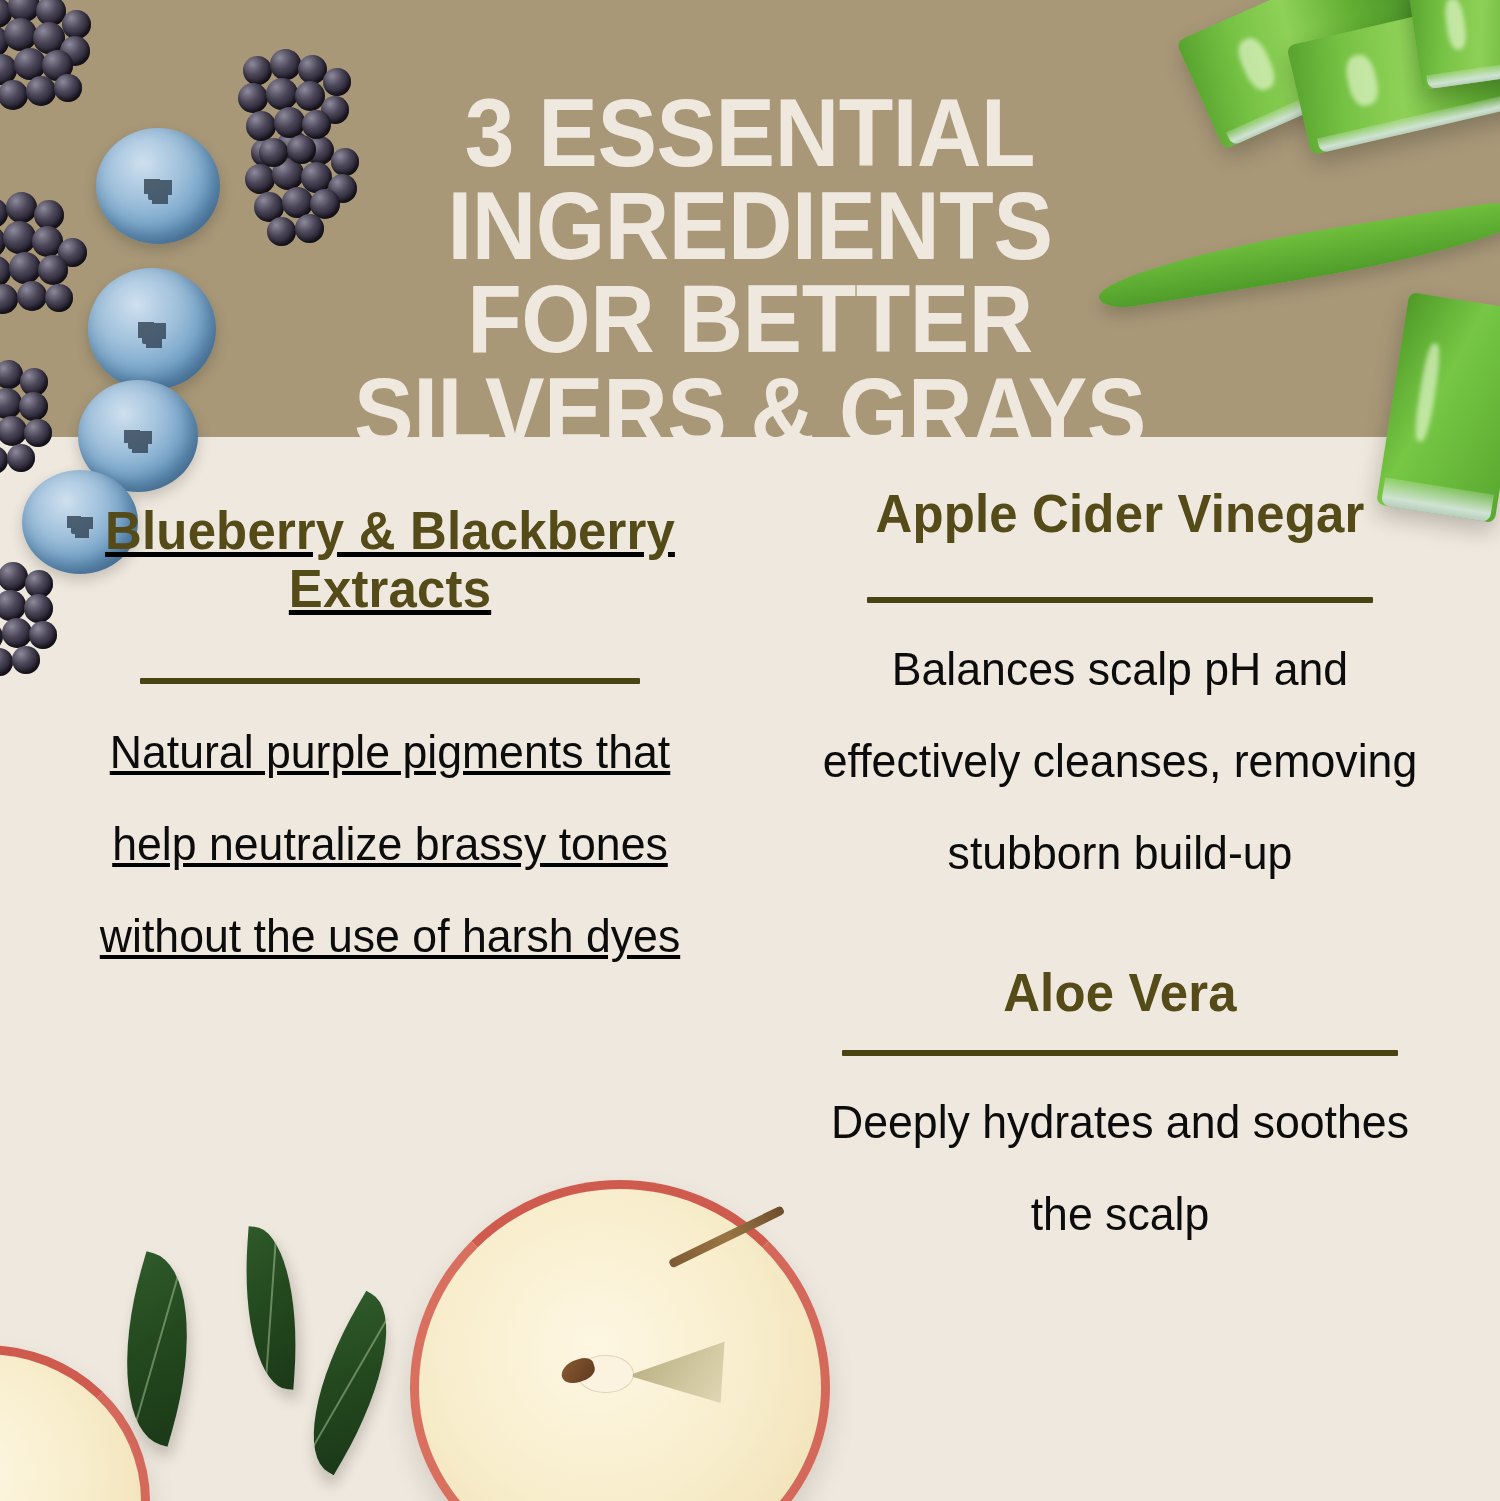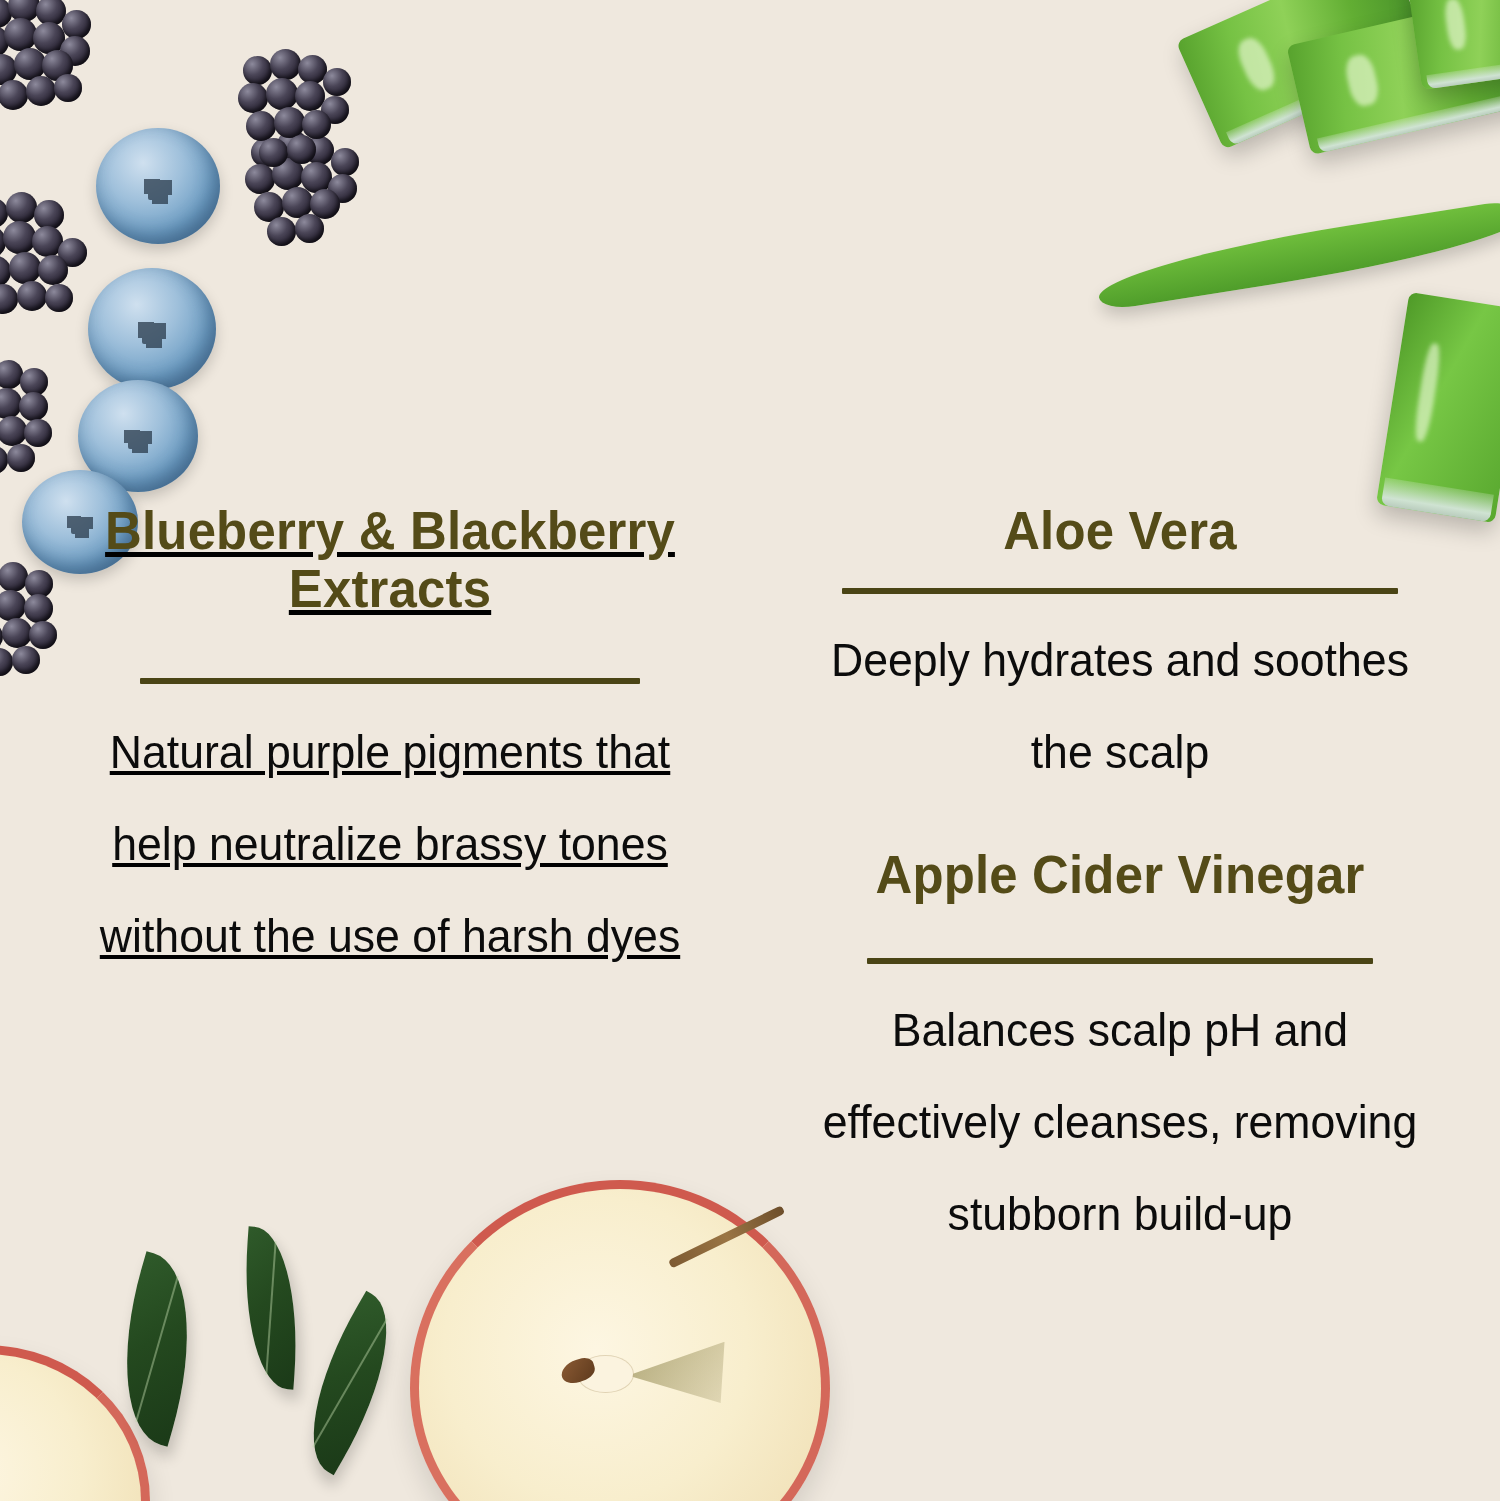--- a/index.html
+++ b/index.html
@@ -130,20 +130,26 @@
     color:#0C0C0C;text-align:center;
     font-size:46px;line-height:92px;font-weight:400;
     transform:scaleX(.97);transform-origin:center top;
   }
 </style>
 </head>
 <body>
 
 <div class="stage">
 
+  <div class="band">
+    <div class="band-title">3 ESSENTIAL
+INGREDIENTS
+FOR BETTER
+SILVERS &amp; GRAYS</div>
+  </div>
 
   <div class="deco" style="left:-22px;top:-12px;width:150px;height:135px;">
     <div class="bb" style="inset:0;">
       <i style="left:4px;top:10px;width:30px;height:30px;"></i>
         <i style="left:30px;top:2px;width:32px;height:32px;"></i>
       <i style="left:58px;top:8px;width:30px;height:30px;"></i>
         <i style="left:84px;top:22px;width:29px;height:29px;"></i>
       <i style="left:0px;top:38px;width:31px;height:31px;"></i>
         <i style="left:26px;top:30px;width:33px;height:33px;"></i>
       <i style="left:55px;top:34px;width:32px;height:32px;"></i>
@@ -255,31 +261,31 @@
 
     <div class="col col-left">
       <div style="padding-top:65px;text-decoration:underline;">
         <div class="ing-title">Blueberry &amp; Blackberry Extracts</div>
         <div class="rule" style="width:500px;margin-top:60px;"></div>
         <div class="ing-body" style="margin-top:22px;padding:0 22px;">Natural purple pigments that help neutralize brassy tones without the use of harsh dyes</div>
       </div>
     </div>
 
     <div class="col col-right">
+      <div style="padding-top:48px;">
+        <div class="ing-title">Apple Cider Vinegar</div>
+        <div class="rule" style="width:506px;margin-top:54px;"></div>
+        <div class="ing-body" style="margin-top:20px;padding:0 20px;">Balances scalp pH and effectively cleanses, removing stubborn build-up</div>
+      </div>
+
       <div style="padding-top:65px;">
         <div class="ing-title">Aloe Vera</div>
         <div class="rule" style="width:556px;margin-top:28px;"></div>
         <div class="ing-body" style="margin-top:20px;padding:0 8px;">Deeply hydrates and soothes the scalp</div>
       </div>
-
-      <div style="padding-top:48px;">
-        <div class="ing-title">Apple Cider Vinegar</div>
-        <div class="rule" style="width:506px;margin-top:54px;"></div>
-        <div class="ing-body" style="margin-top:20px;padding:0 20px;">Balances scalp pH and effectively cleanses, removing stubborn build-up</div>
-      </div>
     </div>
   </div>
 
   <div class="deco apple" style="left:410px;top:1180px;width:420px;height:400px;z-index:6;">
     <div class="flesh">
       <div class="calyx"></div>
     </div>
     <div class="core"></div>
     <div class="seed"></div>
     <div class="stem"></div>

